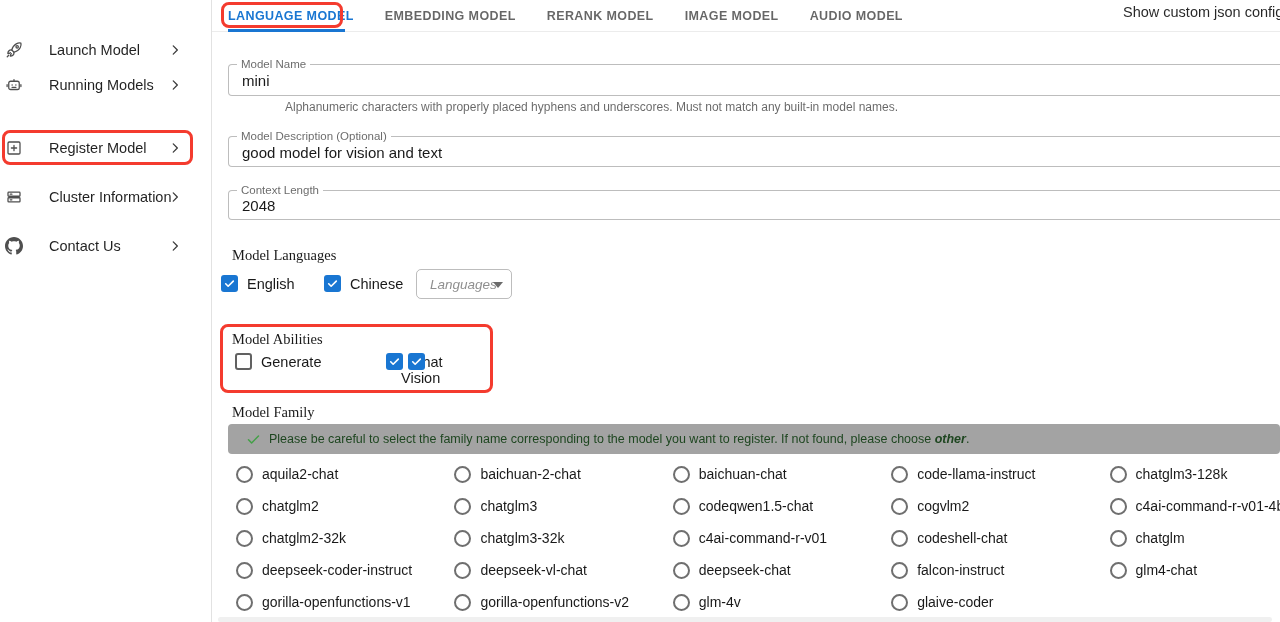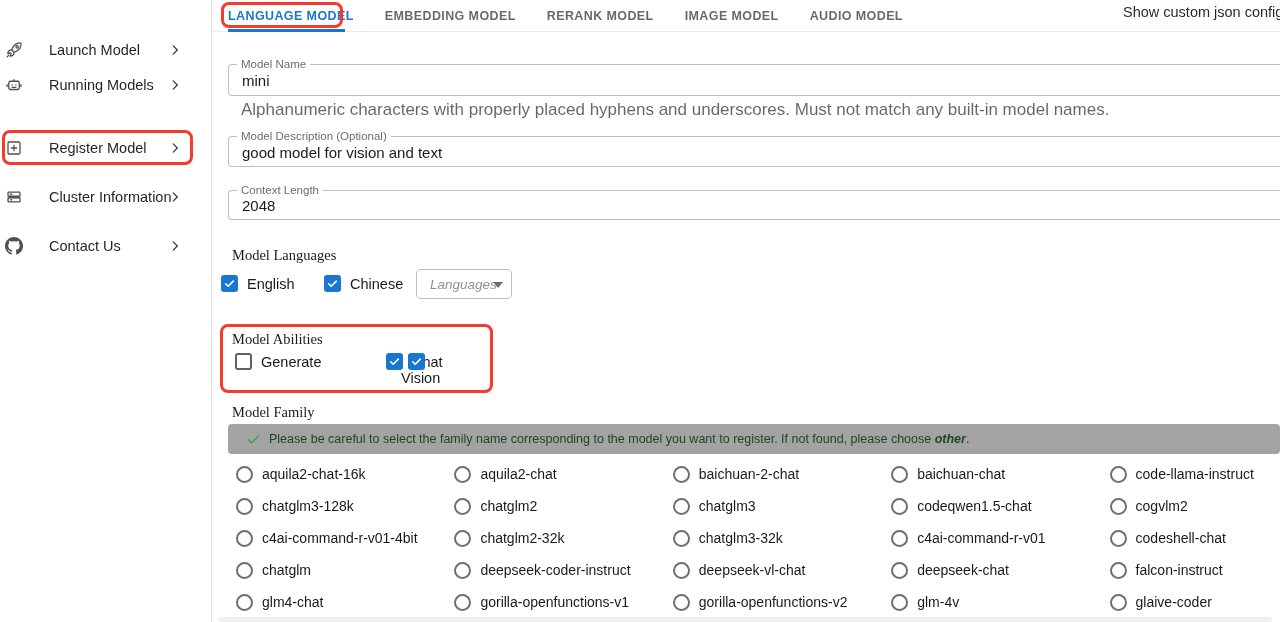--- a/index.html
+++ b/index.html
@@ -23,21 +23,21 @@
   #tabs { position:absolute; left:228px; top:0; height:31px; display:flex; gap:31px; align-items:center; }
   .tab { font-size:12.5px; font-weight:bold; letter-spacing:.4px; color:rgba(0,0,0,.6); cursor:pointer; white-space:nowrap; }
   .tab.active { color:#1976d2; }
   .tab-underline { position:absolute; left:228px; top:29px; width:117px; height:2.5px; background:#1976d2; }
   #json-config-link { position:absolute; left:1123px; top:4px; font-size:14.5px; color:rgba(0,0,0,.85); white-space:nowrap; cursor:pointer; }
 
   
   .field { position:absolute; left:228px; width:1070px; border:1px solid rgba(0,0,0,.26); border-radius:4px; background:#fff; }
   .field .f-label { position:absolute; top:-7px; left:8px; background:#fff; padding:0 4px; font-size:11.5px; color:rgba(0,0,0,.6); white-space:nowrap; }
   .field .f-value { position:absolute; left:13px; top:50%; transform:translateY(-50%); font-size:15px; color:rgba(0,0,0,.9); white-space:nowrap; }
-  .helper { position:absolute; font-size:17px; color:rgba(0,0,0,.6); white-space:nowrap; }
+  .helper { position:absolute; font-size:12px; color:rgba(0,0,0,.6); white-space:nowrap;margin-left:44px; }
 
   .section-h { position:absolute; font-size:14.5px; color:rgba(0,0,0,.9);font-family:Liberation Serif, serif; }
 
   
   .cb-row-item { position:absolute; display:flex; align-items:center; cursor:pointer; }
   .cb { width:17px; height:17px; border-radius:3px; flex:0 0 17px; }
   .cb.checked { background:#1976d2; display:flex; align-items:center; justify-content:center; }
   .cb.unchecked { border:2px solid #616161; background:#fff; }
   .cb-label { margin-left:9px; font-size:14.5px; color:rgba(0,0,0,.9); }
 
@@ -248,24 +248,20 @@
       <svg width="15" height="15" viewBox="0 0 24 24" fill="none" stroke="#43a047" stroke-width="2.4" stroke-linecap="round" stroke-linejoin="round">
           <path d="M4 12.5l5 5L20 6.5"></path>
         </svg>
     </span>
     <span class="a-text"><span>Please be careful to select the family name corresponding to the model you want to register. If not found, please choose </span><span class="a-em">other</span><span>.</span></span>
   </div>
 
   <div id="family-grid">
     <label class="radio-item">
         <span class="radio"></span>
-        <span class="radio-label">aquila2-chat-16k</span>
-      </label>
-    <label class="radio-item">
-        <span class="radio"></span>
         <span class="radio-label">aquila2-chat</span>
       </label>
     <label class="radio-item">
         <span class="radio"></span>
         <span class="radio-label">baichuan-2-chat</span>
       </label>
     <label class="radio-item">
         <span class="radio"></span>
         <span class="radio-label">baichuan-chat</span>
       </label>

